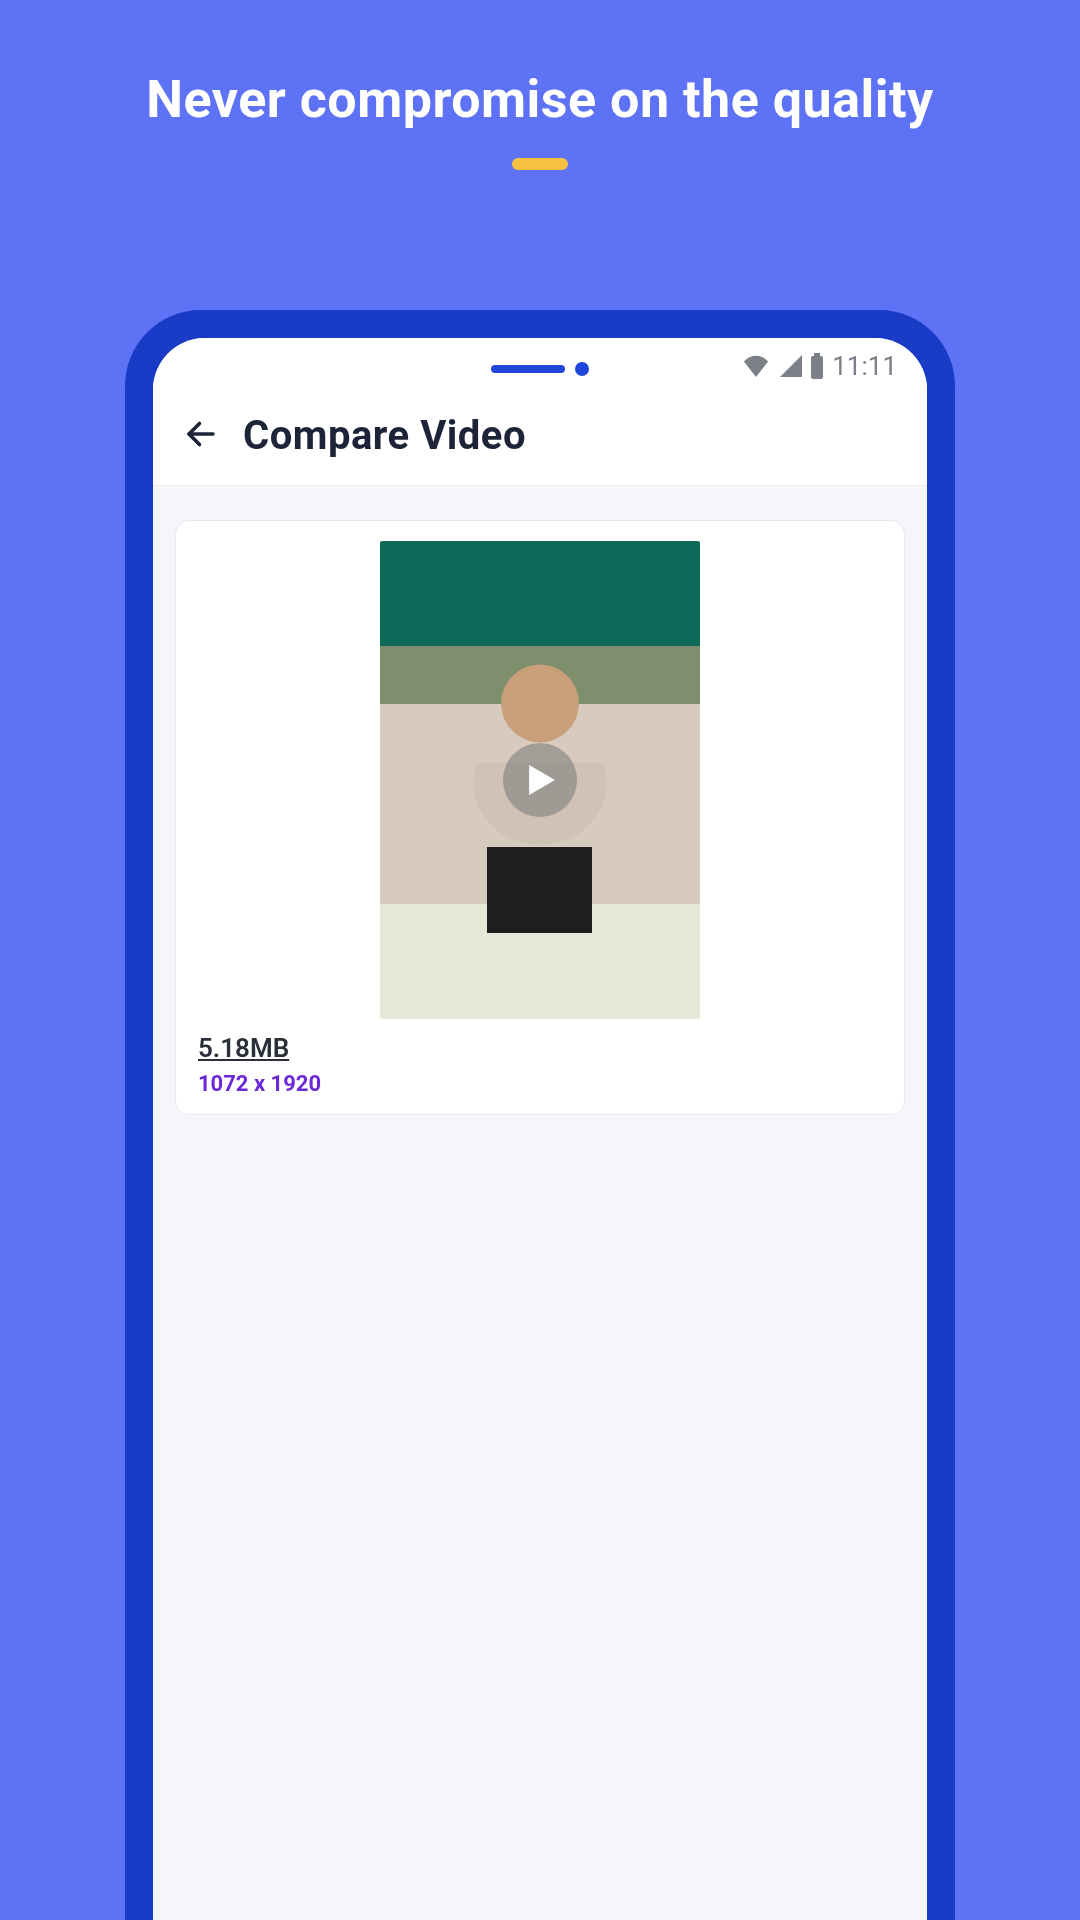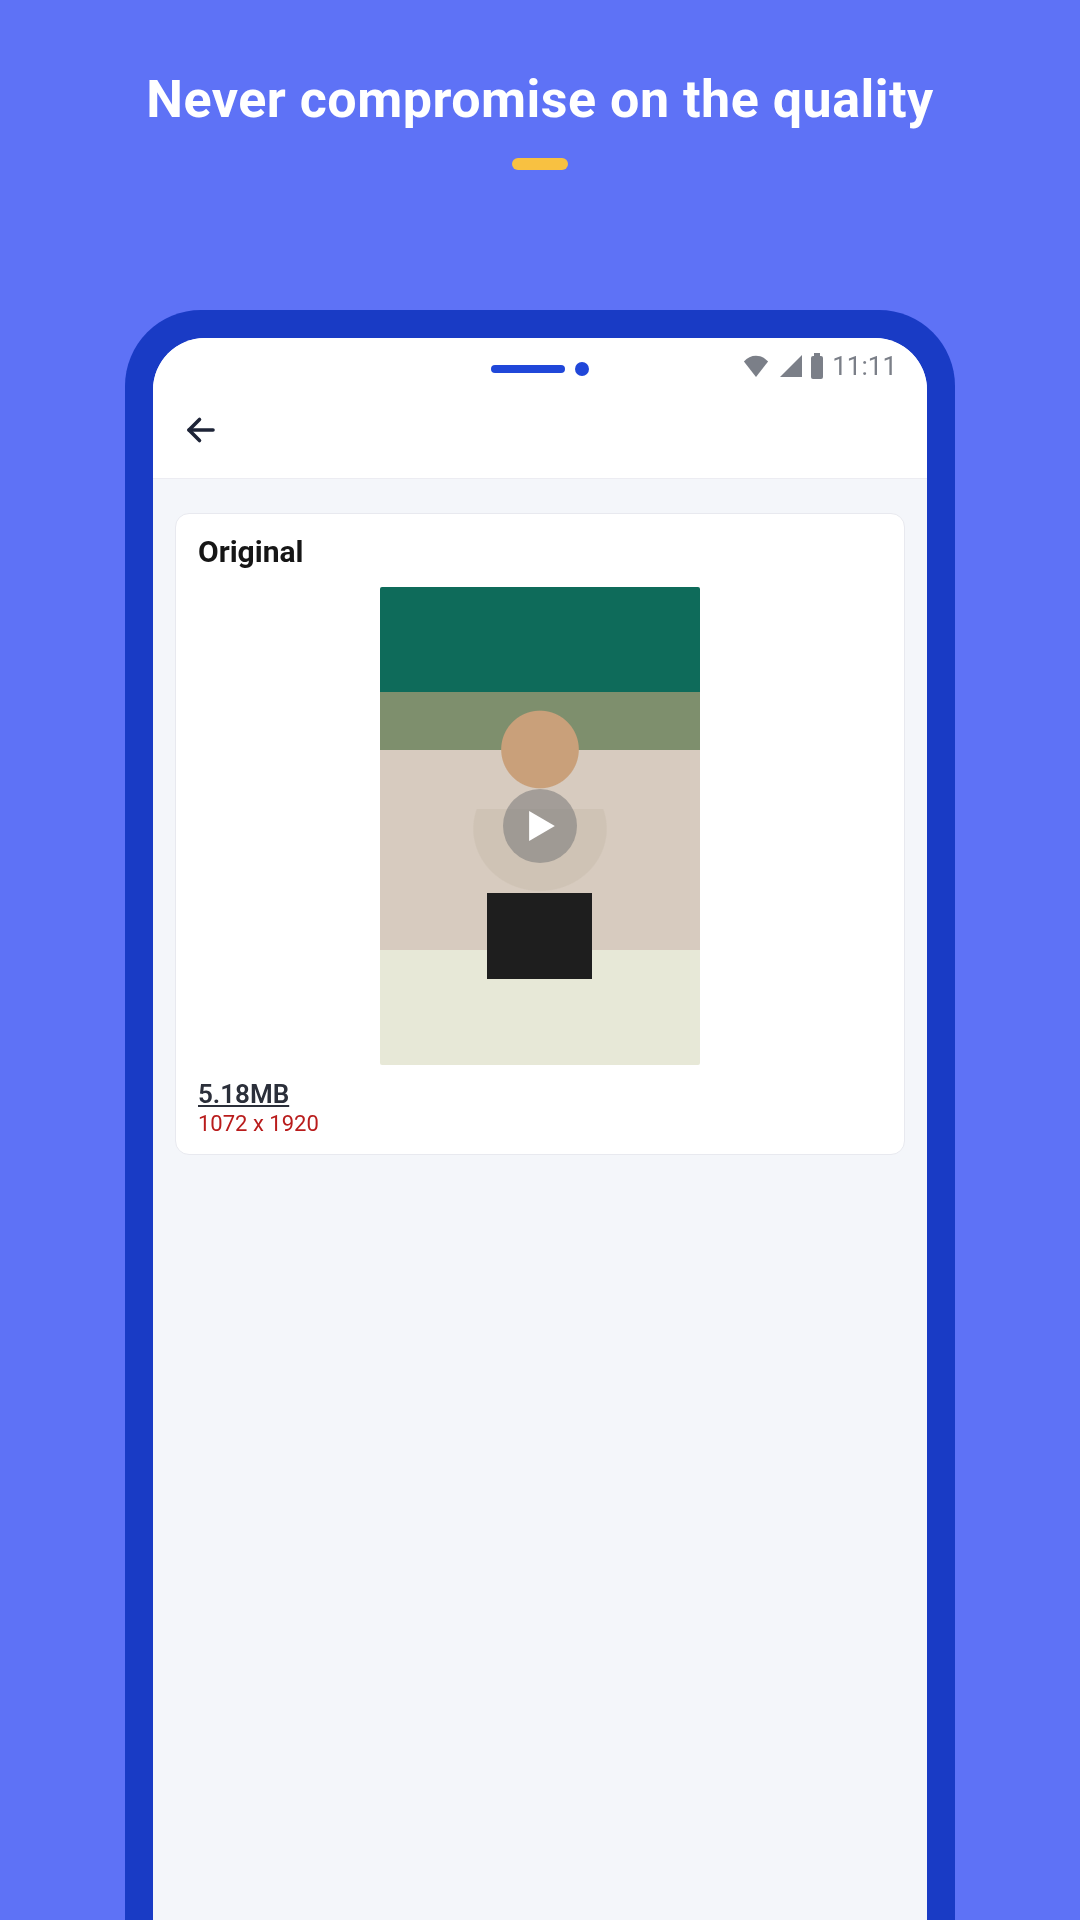--- a/index.html
+++ b/index.html
@@ -198,22 +198,23 @@
   .play-overlay svg { fill: #ffffff; display:block; margin-left:4px; }
 
   .card-meta-size {
     font-size: 26px;
     font-weight: 600;
     color: #2b2f3a;
     text-decoration: underline;
   }
   .card-meta-dim {
     font-size: 22px;
-    color: #b91c1c;
-    margin-top: 2px;
+    color: #6d28d9;
+    margin-top: 8px;
+    font-weight: bold;
   }
 </style>
 </head>
 <body>
 
 <div class="promo-heading">Never compromise on the quality</div>
 <div class="promo-underline"></div>
 
 <div class="phone-frame">
   <div class="phone-screen">
@@ -246,26 +247,26 @@
 
     <div class="app-header">
       <div class="back-btn">
         <span>
           <svg width="36" height="36" viewBox="0 0 24 24" fill="none" stroke="#1e2437" stroke-width="2.4" stroke-linecap="round" stroke-linejoin="round">
               <line x1="20" y1="12" x2="4" y2="12"></line>
               <polyline points="11 5 4 12 11 19"></polyline>
             </svg>
         </span>
       </div>
+      <div class="app-title">Compare Video</div>
     </div>
 
     <div class="content">
 
       <div class="card">
-        <div class="card-title">Original</div>
         <div class="thumb-wrap">
           <div class="thumb">
             <div class="play-overlay">
               <span>
                 <svg width="26" height="30" viewBox="0 0 24 28">
                     <path d="M0 0L24 14L0 28Z"></path>
                   </svg>
               </span>
             </div>
           </div>

